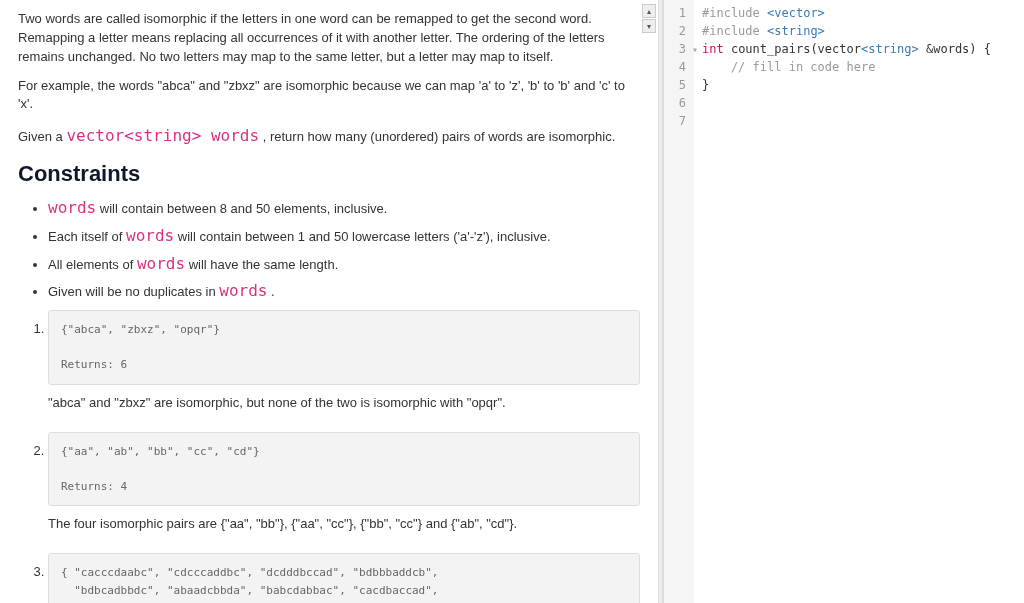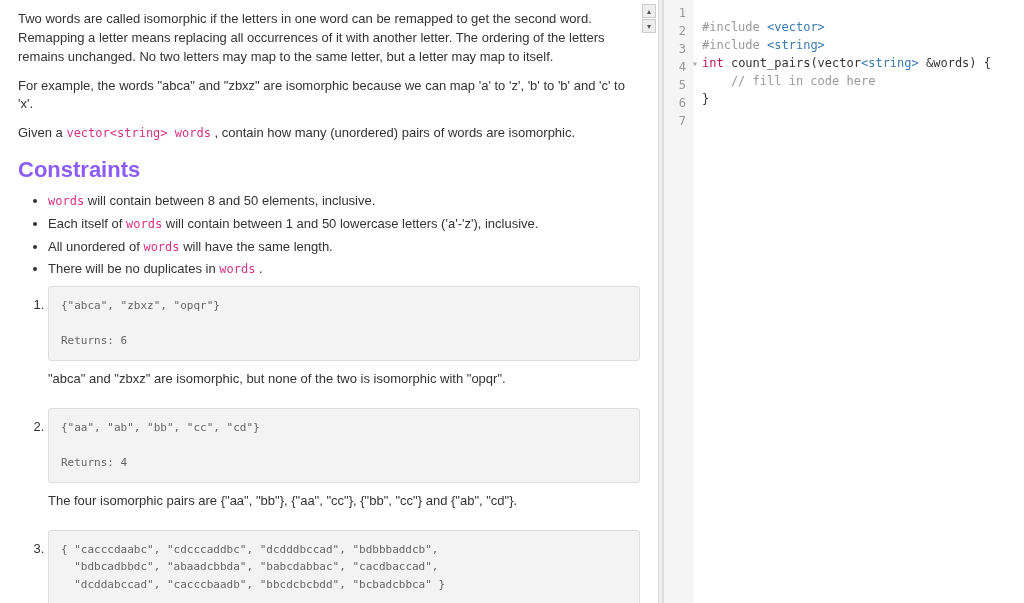--- a/index.html
+++ b/index.html
@@ -30,42 +30,42 @@
     .gutter {
       background: #f5f5f5;
       color: #999;
       padding: 4px 8px 4px 4px;
       text-align: right;
       user-select: none;
       line-height: 1.5;
     }
     .gutter .ln { display: block; min-width: 18px; }
     .code-area {
-      padding: 18px 8px;
+      padding: 4px 8px;
       line-height: 1.5;
       white-space: pre;
       color: #333;
     }
     .tok-macro { color: #999; }
     .tok-keyword { color: #be185d; }
     .tok-type { color: #3b7bb0; }
     .tok-comment { color: #9a9a9a; }
     .fold { color: #aaa; font-size: 10px; display:inline-block; width:10px; margin-left:-10px;}
     
     p { line-height: 1.45; margin-bottom: 10px; color: #333; }
     .inline-code {
       font-family: "Consolas", "Monaco", monospace;
       color: #d63384;
-      font-size: 12px;
+      font-size: 16px;
     }
     h2 {
       font-size: 22px;
       font-weight: 600;
       margin: 14px 0 8px 0;
-      color: #8b5cf6;
+      color: #0f172a;
     }
     ul.constraints {
       list-style: disc;
       padding-left: 30px;
       line-height: 1.6;
     }
     ul.constraints li { margin-bottom: 2px; }
     ol.examples {
       padding-left: 30px;
       margin-top: 6px;
@@ -118,29 +118,29 @@
 
 <div class="left-panel">
   <div class="scroll-controls">
     <div class="scroll-btn">▴</div>
     <div class="scroll-btn">▾</div>
   </div>
 
   <p>Two words are called isomorphic if the letters in one word can be remapped to get the second word. Remapping a letter means replacing all occurrences of it with another letter. The ordering of the letters remains unchanged. No two letters may map to the same letter, but a letter may map to itself.</p>
   <p>For example, the words "abca" and "zbxz" are isomorphic because we can map 'a' to 'z', 'b' to 'b' and 'c' to 'x'.</p>
   <p>
-    <span>Given a </span><span class="inline-code">vector&lt;string&gt; words</span><span> , contain how many (unordered) pairs of words are isomorphic.</span>
+    <span>Given a </span><span class="inline-code">vector&lt;string&gt; words</span><span> , return how many (unordered) pairs of words are isomorphic.</span>
   </p>
 
   <h2>Constraints</h2>
   <ul class="constraints">
     <li><span class="inline-code">words</span><span> will contain between 8 and 50 elements, inclusive.</span></li>
     <li><span>Each itself of </span><span class="inline-code">words</span><span> will contain between 1 and 50 lowercase letters ('a'-'z'), inclusive.</span></li>
-    <li><span>All unordered of </span><span class="inline-code">words</span><span> will have the same length.</span></li>
-    <li><span>There will be no duplicates in </span><span class="inline-code">words</span><span> .</span></li>
+    <li><span>All elements of </span><span class="inline-code">words</span><span> will have the same length.</span></li>
+    <li><span>Given will be no duplicates in </span><span class="inline-code">words</span><span> .</span></li>
   </ul>
 
   <ol class="examples">
     <li>
       <div class="example-box"><span>{"abca", "zbxz", "opqr"}</span>
 
 <span>Returns: 6</span></div>
       <div class="example-note">"abca" and "zbxz" are isomorphic, but none of the two is isomorphic with "opqr".</div>
     </li>
     <li>

